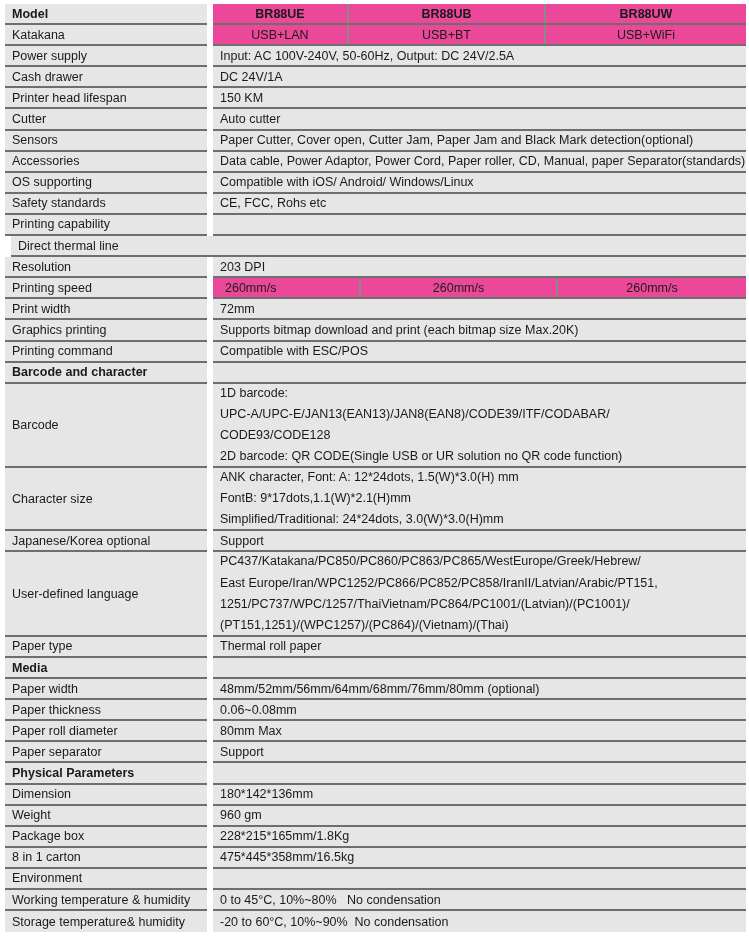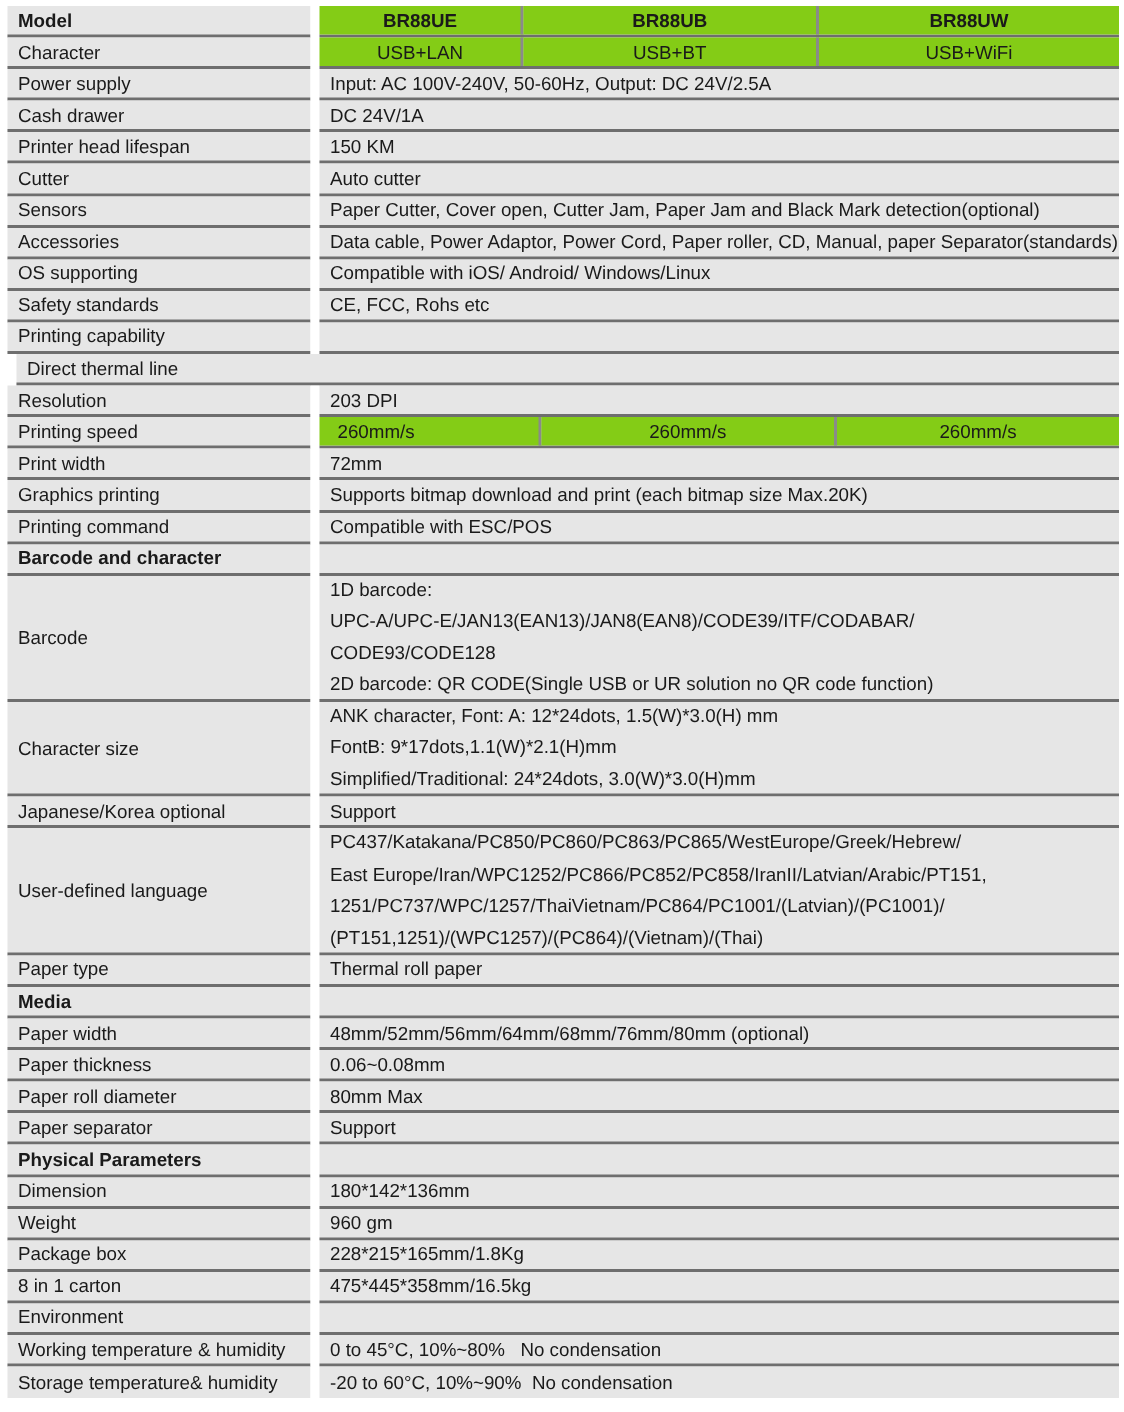--- a/index.html
+++ b/index.html
@@ -11,21 +11,21 @@
   .row.h4 { height: 84.4px; }
   .cell { background: #e6e6e6; box-sizing: border-box; border-bottom: 2px solid #6e6e6e;
           display: flex; align-items: center; padding: 0 7px; white-space: nowrap; overflow: hidden; }
   .row:last-child .cell { border-bottom: none; }
   .label { width: 202px; flex: none; }
   .gap { width: 6px; flex: none; background: #ffffff; }
   .value { flex: 1; }
   .value.multi { flex-direction: column; align-items: flex-start; justify-content: center; }
   .value.multi span { display: block; line-height: 21.1px; }
   .split { flex: 1; display: flex; padding: 0; background: transparent; border-bottom: 2px solid #6e6e6e; }
-  .split .sub { flex: 1; background: #84cc16; display: flex; align-items: center; justify-content: center;
+  .split .sub { flex: 1; background: #ec4899; display: flex; align-items: center; justify-content: center;
                 border-right: 2px solid #8a8a8a; white-space: nowrap; }
   .split .sub:last-child { border-right: none; }
   .split .sub.left { justify-content: flex-start; padding-left: 12px; }
   .split .s1 { flex: 0 0 134px; }
   .split .s2 { flex: 0 0 195px; }
   .split .s3 { flex: 1; }
   .bold { font-weight: bold; }
 </style>
 </head>
 <body>
@@ -36,21 +36,21 @@
     <div class="cell label bold">Model</div>
     <div class="gap"></div>
     <div class="split">
       <div class="sub s1 bold">BR88UE</div>
       <div class="sub s2 bold">BR88UB</div>
       <div class="sub s3 bold">BR88UW</div>
     </div>
   </div>
 
   <div class="row">
-    <div class="cell label">Character</div>
+    <div class="cell label">Katakana</div>
     <div class="gap"></div>
     <div class="split">
       <div class="sub s1">USB+LAN</div>
       <div class="sub s2">USB+BT</div>
       <div class="sub s3">USB+WiFi</div>
     </div>
   </div>
 
   <div class="row">
       <div class="cell label">Power supply</div>

